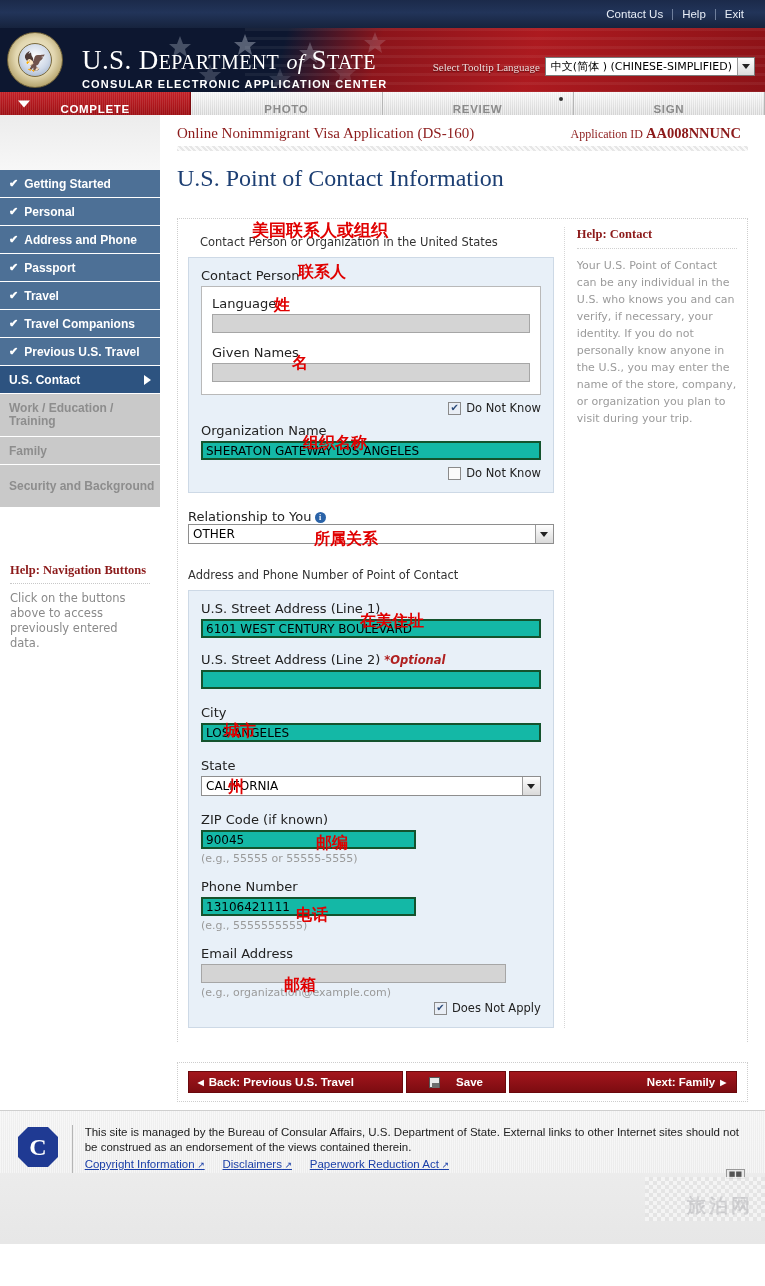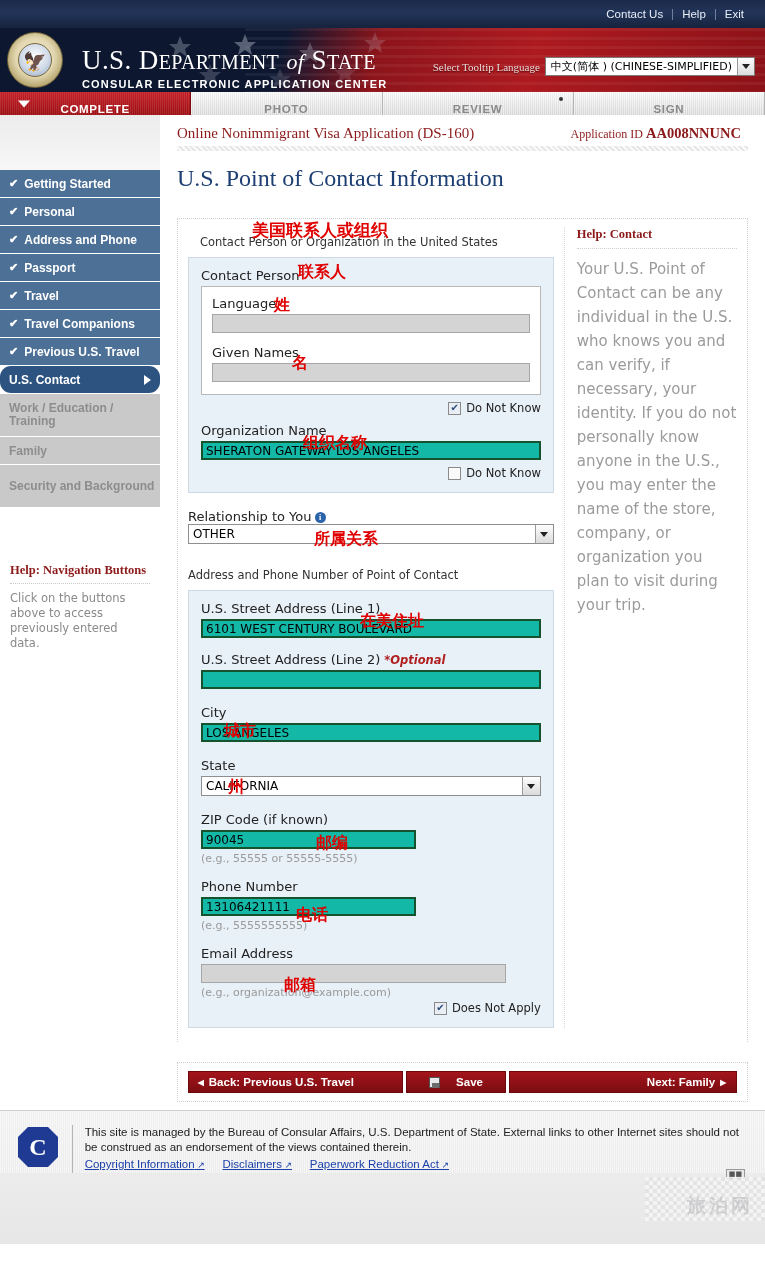--- a/index.html
+++ b/index.html
@@ -132,21 +132,21 @@
   .leftcol-top{ height:55px; background:linear-gradient(to bottom,#ececec,#f7f7f7); }
   .nav{ padding:0; }
   .nav-item{
     height:27px; margin-bottom:1px; display:flex; align-items:center;
     padding-left:9px; position:relative;
     font-family:"Liberation Sans", sans-serif;
     font-size:12px; font-weight:bold; color:#ffffff;
     background:#4d7096; cursor:pointer;
   }
   .nav-item .chk{ margin-right:6px; font-size:11px; color:#ffffff; }
-  .nav-item.current{ background:#2d5380;border-radius:11px; }
+  .nav-item.current{ background:#2d5380; }
   .nav-item.current .arrow{
     position:absolute; right:9px; top:50%; transform:translateY(-50%);
     width:0;height:0;border-top:5px solid transparent;border-bottom:5px solid transparent;border-left:7px solid #fff;
   }
   .nav-item.disabled{
     background:#c9c9c9; color:#8d8d8d;
   }
   .nav-item.two-line{ height:42px; align-items:center; line-height:13px; }
 
   .help-nav{ margin-top:50px; padding:0 10px 10px 10px; }
@@ -233,21 +233,21 @@
   }
   .hint{ font-size:11px; color:#9a9a9a; margin-top:3px; }
   .optional{ color:#b02020; font-style:italic; font-weight:bold; }
 
   .help-title{
     font-family:"Liberation Serif", serif;
     font-size:12.5px; font-weight:bold; color:#8c1a1a;
     padding-bottom:6px; border-bottom:1px dotted #d0d0d0;
   }
   .help-body{
-    margin-top:8px; font-size:15px; color:#9b9b9b; line-height:24px;
+    margin-top:8px; font-size:11px; color:#9b9b9b; line-height:17px;
   }
 
   
   .cn{
     position:absolute; color:#e00000; font-weight:bold;
     font-family:"DejaVu Sans", sans-serif;
     white-space:nowrap; pointer-events:none;
   }
 
   

